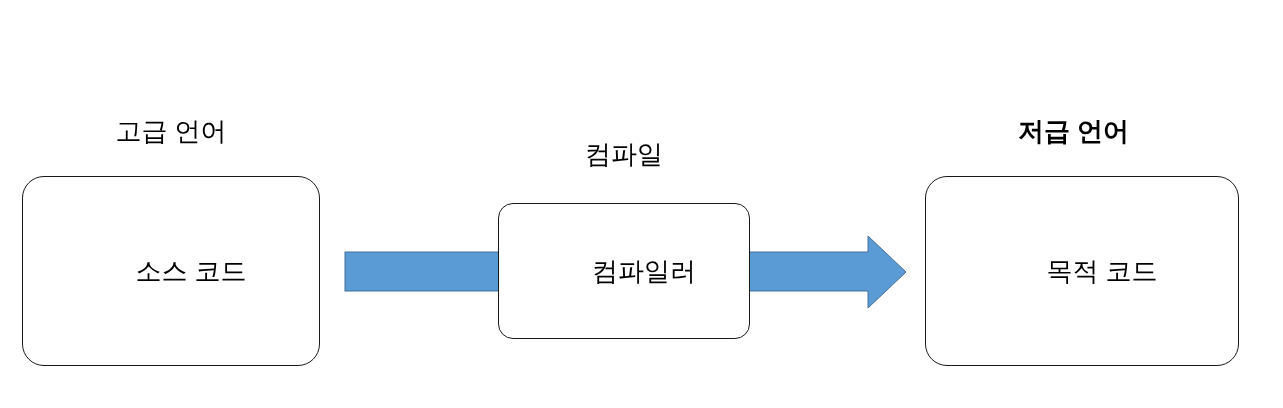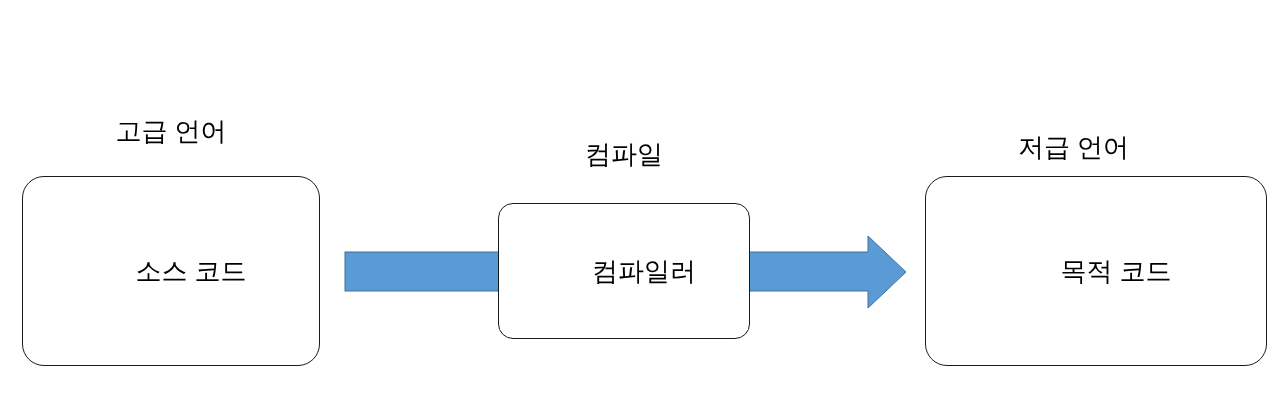--- a/index.html
+++ b/index.html
@@ -51,22 +51,22 @@
   
   #caption-source  { left: 22px;  top: 80px;  width: 298px; }
   #box-source      { left: 22px;  top: 140px; width: 298px; height: 190px; }
 
   
   #caption-compile { left: 498px; top: 103px; width: 252px; text-align: center; }
   #box-compiler    { left: 498px; top: 167px; width: 252px; height: 136px;
                      border-radius: 15px; z-index: 3; }
 
   
-  #caption-target  { left: 925px; top: 96px;  width: 297px; }
-  #box-target      { left: 925px; top: 140px; width: 342px; height: 190px; }
+  #caption-target  { left: 925px; top: 80px;  width: 297px; font-weight: bold; }
+  #box-target      { left: 925px; top: 140px; width: 314px; height: 190px; }
 
   
   .arrow-svg {
     position: absolute;
     z-index: 1;
     overflow: visible;
   }
   #arrow-in  { left: 343px; top: 200px; width: 160px; height: 72px; }
   #arrow-out { left: 748px; top: 198px; width: 160px; height: 76px; }
 </style>

